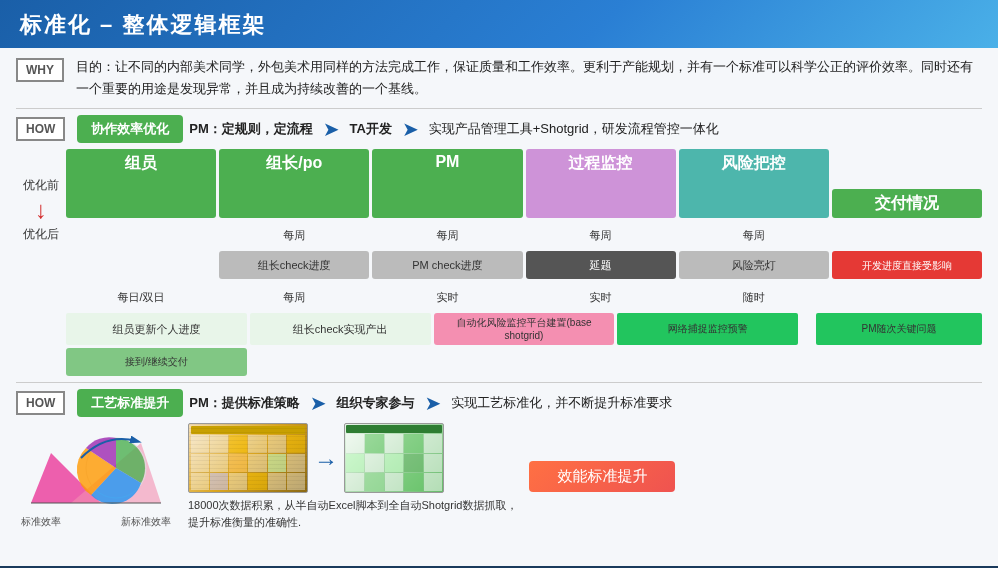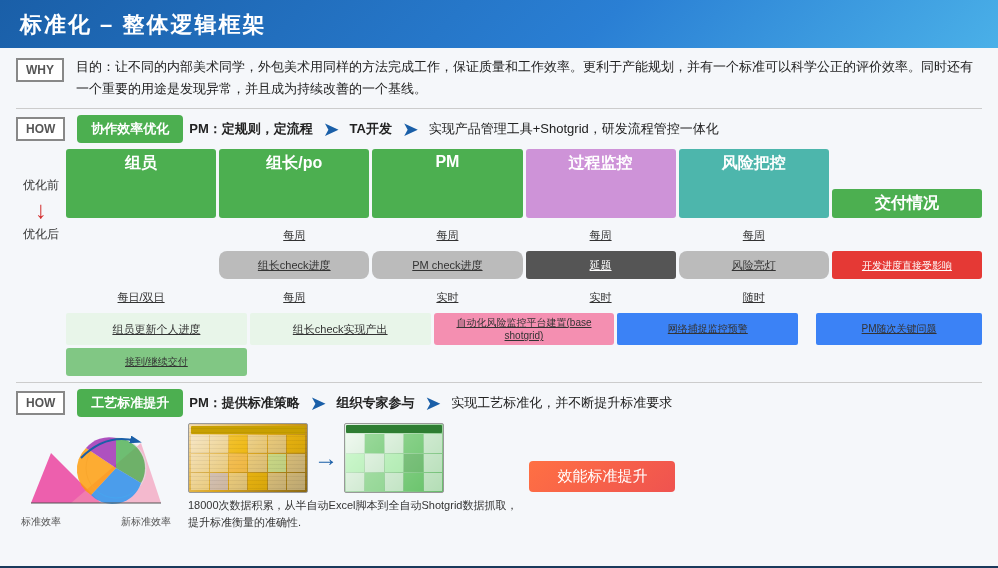--- a/index.html
+++ b/index.html
@@ -134,31 +134,30 @@
       text-align: center;
       font-size: 11px;
       color: #333;
       background: #f0f0f0;
       border-radius: 2px;
       min-height: 28px;
       display: flex;
       align-items: center;
       justify-content: center;
       flex-direction: column;
-      text-decoration: underline;
     }
 
     .wf-cell.empty {
       background: transparent;
     }
 
     .wf-cell.gray-box {
       background: #bbb;
       color: #333;
-      border-radius: 8px;
+      border-radius: 3px;
     }
 
     .wf-cell.dark-box {
       background: #555;
       color: white;
       border-radius: 3px;
     }
 
     .wf-cell.red-box {
       background: #e53935;
@@ -181,21 +180,21 @@
       color: #333;
       border-radius: 3px;
     }
 
     .wf-cell.light-cell {
       background: #e8f5e9;
       color: #333;
     }
 
     .wf-cell.light-cell2 {
-      background: #3b82f6;
+      background: #22c55e;
       color: #333;
       text-align: center;
     }
 
     
     .bottom-section {
       display: flex;
       gap: 12px;
       margin-top: 6px;
       align-items: flex-start;

